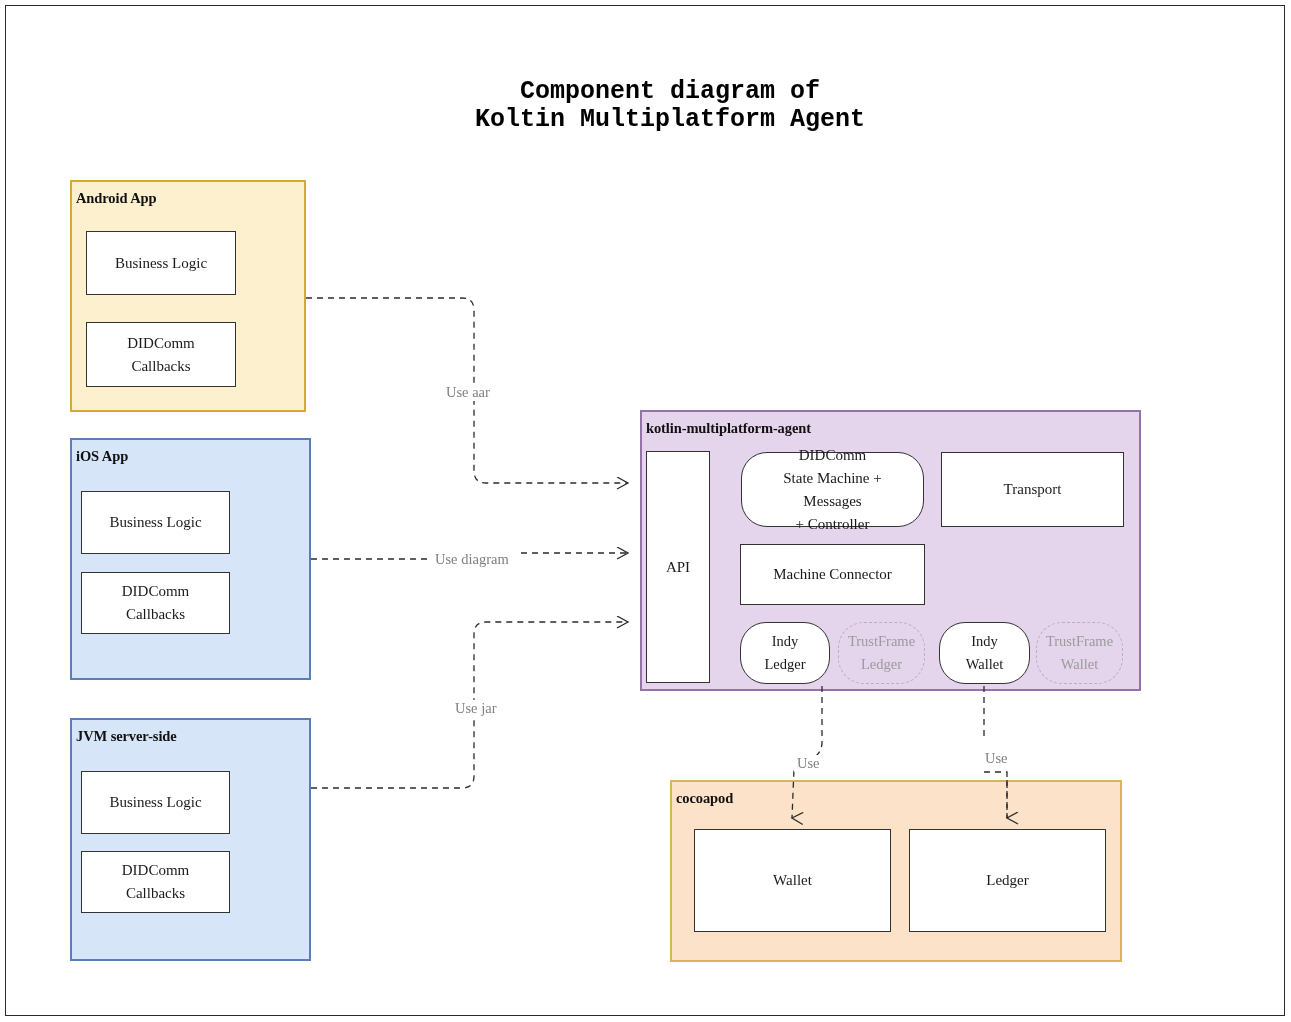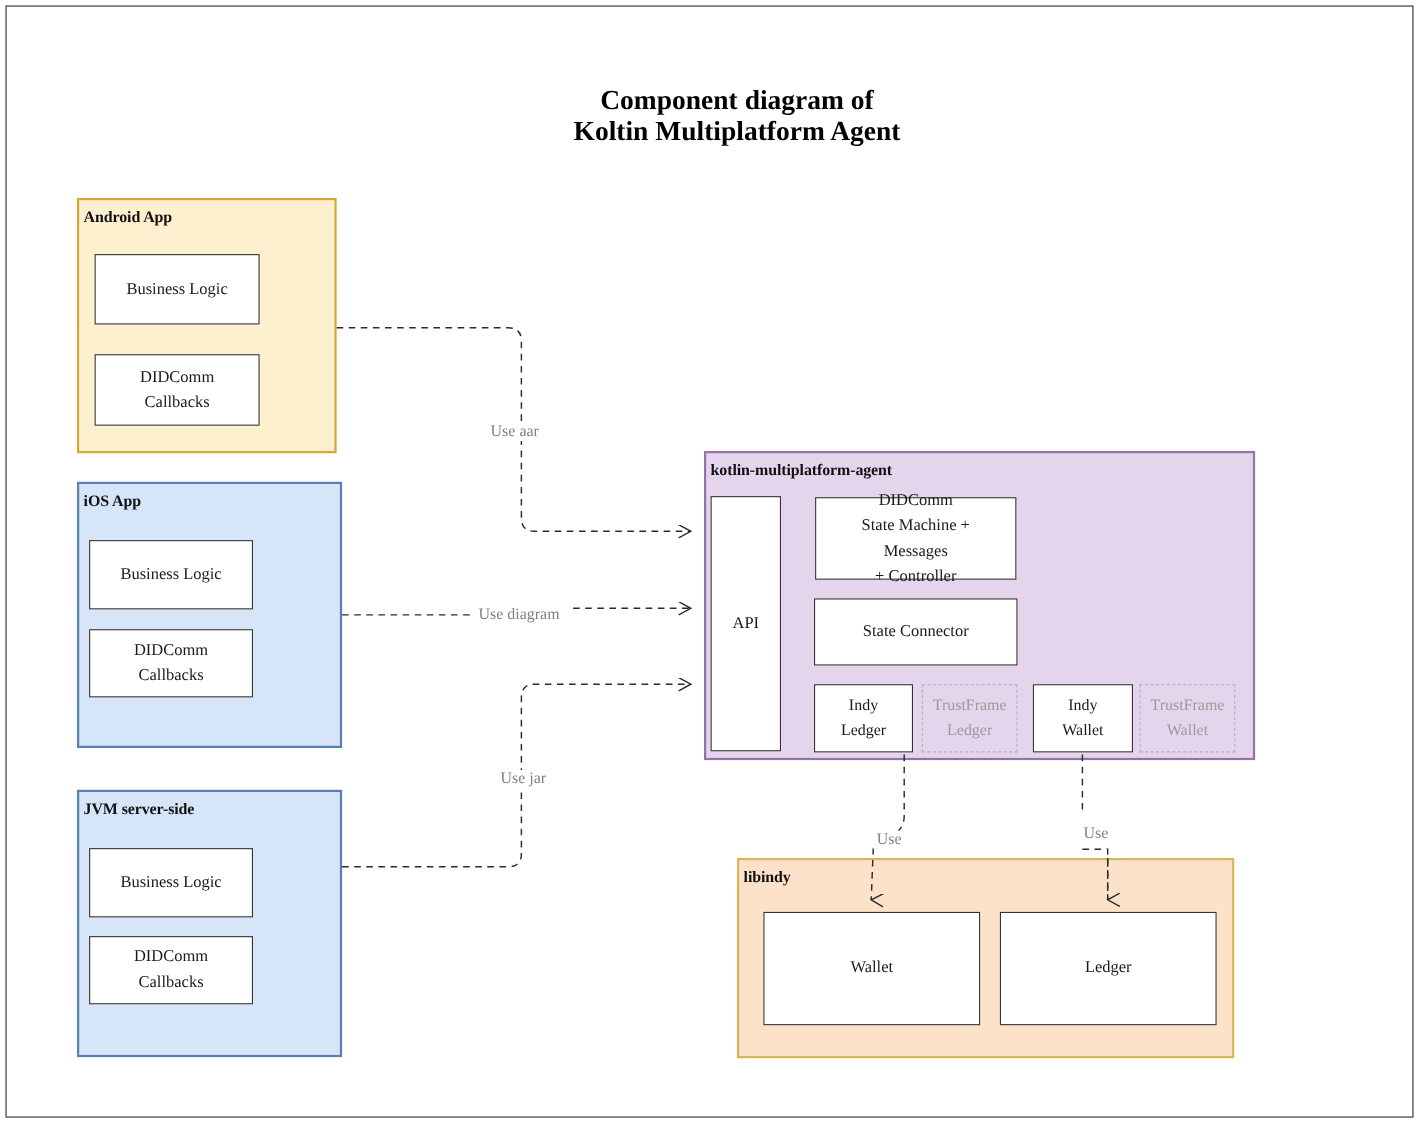--- a/index.html
+++ b/index.html
@@ -26,21 +26,21 @@
     pointer-events: none;
   }
 
   
   #title {
     position: absolute;
     left: 300px;
     top: 78px;
     width: 740px;
     text-align: center;
-    font-family: Liberation Serif, serif;
+    font-family: Liberation Mono, monospace;
     font-weight: bold;
     font-size: 25px;
     line-height: 28px;
     color: #000000;
     white-space: pre-line;
   }
 
   
   .group {
     position: absolute;
@@ -72,21 +72,21 @@
     border: 1.4px solid #333333;
     display: flex;
     align-items: center;
     justify-content: center;
     text-align: center;
     font-size: 15px;
     color: #1a1a1a;
     line-height: 23px;
     padding: 12px;
   }
-  .box.multiline { white-space: pre-line; }
+  .box.multiline { white-space: pre-line; border-radius: 26px; }
   .box.small { font-size: 14.5px; }
 
   
   .box.ghost {
     border: 1.6px dashed #b9b0bd;
     background: transparent;
     color: #9b9b9b;
   }
 
   
@@ -135,32 +135,33 @@
   <div class="box" style="left:81px; top:771px; width:149px; height:63px;">Business Logic</div>
   <div class="box" style="left:81px; top:851px; width:149px; height:62px;">DIDComm Callbacks</div>
 
   <div class="group grp-agent" style="left:640px; top:410px; width:501px; height:281px;">
     <div class="group-title">kotlin-multiplatform-agent</div>
   </div>
   <div class="box" style="left:646px; top:451px; width:64px; height:232px;">API</div>
   <div class="box multiline" style="left:741px; top:452px; width:183px; height:75px;">DIDComm
 State Machine + Messages
 + Controller</div>
-  <div class="box" style="left:740px; top:544px; width:185px; height:61px;">State Connector</div>
+  <div class="box" style="left:941px; top:452px; width:183px; height:75px;">Transport</div>
+  <div class="box" style="left:740px; top:544px; width:185px; height:61px;">Machine Connector</div>
   <div class="box multiline small" style="left:740px; top:622px; width:90px; height:62px;">Indy
 Ledger</div>
   <div class="box multiline small ghost" style="left:838px; top:622px; width:87px; height:62px;">TrustFrame
 Ledger</div>
   <div class="box multiline small" style="left:939px; top:622px; width:91px; height:62px;">Indy
 Wallet</div>
   <div class="box multiline small ghost" style="left:1036px; top:622px; width:87px; height:62px;">TrustFrame
 Wallet</div>
 
   <div class="group grp-libindy" style="left:670px; top:780px; width:452px; height:182px;">
-    <div class="group-title">libindy</div>
+    <div class="group-title">cocoapod</div>
   </div>
   <div class="box" style="left:694px; top:829px; width:197px; height:103px;">Wallet</div>
   <div class="box" style="left:909px; top:829px; width:197px; height:103px;">Ledger</div>
 
   <svg id="edges" viewBox="0 0 1291 1022">
     <defs>
       <marker id="openArrowR" markerWidth="14" markerHeight="14" refX="12" refY="6" orient="auto" markerUnits="userSpaceOnUse">
         <path d="M 1 0 L 12 6 L 1 12" fill="none" stroke="#2b2b2b" stroke-width="1.3"></path>
       </marker>
       <marker id="openArrowD" markerWidth="14" markerHeight="14" refX="6" refY="12" orient="auto" markerUnits="userSpaceOnUse">

